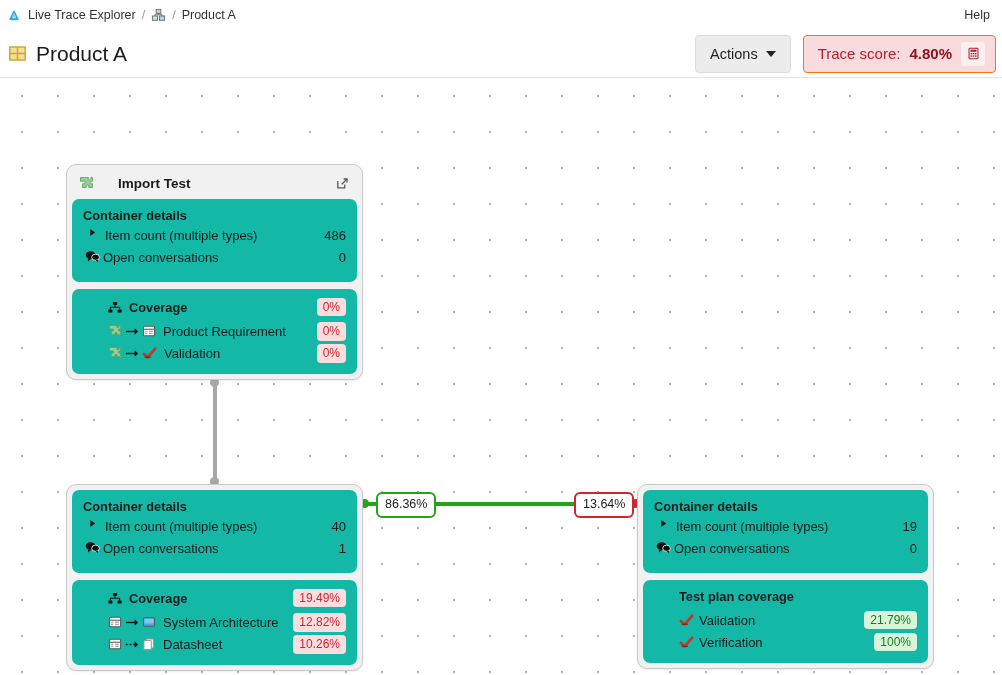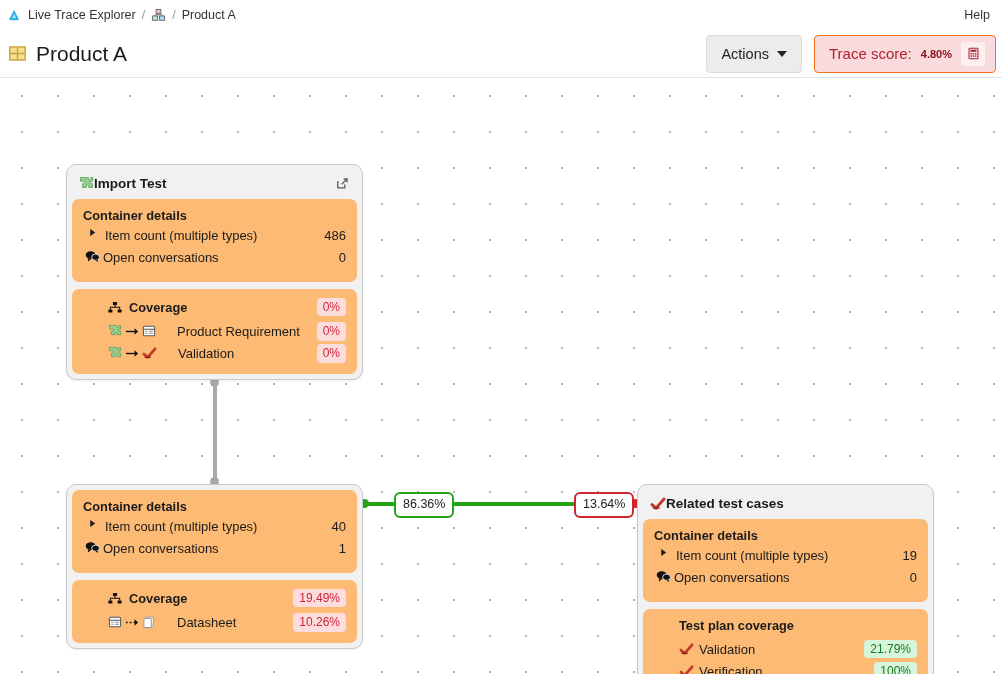--- a/index.html
+++ b/index.html
@@ -62,21 +62,21 @@
   .trace-score {
     background: #fadbdd;
     border: 1px solid #f97316;
     border-radius: 4px;
     height: 38px;
     padding: 0 10px 0 14px;
     display: flex; align-items: center; gap: 9px;
     cursor: pointer;
   }
   .ts-label { font-size: 15px; color: #b02030; }
-  .ts-value { font-size: 11px; font-weight: bold; color: #8e1220; }
+  .ts-value { font-size: 15px; font-weight: bold; color: #8e1220; }
   .ts-btn {
     width: 24px; height: 24px;
     background: #fceff0;
     border-radius: 3px;
     display: flex; align-items: center; justify-content: center;
     cursor: pointer;
   }
 
   
   .canvas {
@@ -95,30 +95,30 @@
     position: absolute;
     background: #f1f1f1;
     border: 1px solid #c9c9c9;
     border-radius: 10px;
     padding: 5px;
     box-shadow: 0 1px 2px rgba(0,0,0,.07);
   }
   .node-header {
     display: flex; align-items: center;
     padding: 6px 7px 8px 7px;
-    gap: 0;
+    gap: 24px;
   }
   .node-title {
     font-size: 13.5px; font-weight: bold; color: #1b1b1b;
     white-space: nowrap;
   }
   .ext-link { margin-left: auto; cursor: pointer; display: flex; }
 
   .panel {
-    background: #fdba74;
+    background: #14b8a6;
     border-radius: 7px;
     padding: 9px 11px 10px 11px;
     margin-bottom: 7px;
   }
   .panel:last-child { margin-bottom: 0; padding-left: 36px; }
   .panel-title {
     font-size: 12.8px; font-weight: bold; color: #1b1b1b;
     margin-bottom: 5px;
   }
   .panel-title-row {
@@ -132,21 +132,21 @@
     display: flex; align-items: flex-start;
     height: 22px;
     font-size: 13px; color: #1b1b1b;
   }
   .row .ricon { width: 18px; display:flex; align-items:center; justify-content:center; flex: 0 0 18px; }
   .row .rlabel { margin-left: 4px; white-space: nowrap; }
   .row .rvalue { margin-left: auto; font-size: 13px; color: #1b1b1b; }
 
   .cov-row { display: flex; align-items: center; height: 22px; font-size: 13px; }
   .cov-icons { display: flex; align-items: center; gap: 3px; }
-  .cov-label { margin-left: 21px; color: #1b1b1b; white-space: nowrap; }
+  .cov-label { margin-left: 7px; color: #1b1b1b; white-space: nowrap; }
   .cov-row .badge { margin-left: auto; }
 
   .badge {
     font-size: 12px;
     border-radius: 4px;
     padding: 2px 6px;
     line-height: 1.2;
     white-space: nowrap;
   }
   .badge.red   { background: #fbdddd; color: #cf2436; }
@@ -251,21 +251,21 @@
 
 <div class="canvas">
 
   <div class="edge-dot" style="left:210px; top:300px;"></div>
   <div class="edge-v" style="left:212.5px; top:304px; width:4px; height:98px;"></div>
   <div class="edge-dot" style="left:210px; top:399px;"></div>
 
   <div class="edge-endpoint" style="left:360px; top:421px; background:#23a515;"></div>
   <div class="edge-h" style="left:365px; top:423.5px; width:275px;"></div>
   <div class="edge-endpoint" style="left:631px; top:421px; background:#d1262f;"></div>
-  <div class="edge-badge green" style="left:394px; top:414px;">86.36%</div>
+  <div class="edge-badge green" style="left:376px; top:414px;">86.36%</div>
   <div class="edge-badge red" style="left:574px; top:414px;">13.64%</div>
 
   <div class="node" style="left:66px; top:86px; width:297px;">
     <div class="node-header">
       <span>
         <svg width="15" height="15" viewBox="0 0 16 16">
           <path d="M6 1.6h4v1.3a1.3 1.3 0 1 0 2.6 0V1.6h1.8v4h-1.3a1.3 1.3 0 1 0 0 2.6h1.3v4h-4v-1.3a1.3 1.3 0 1 0-2.6 0v1.3h-4v-4h1.3a1.3 1.3 0 1 0 0-2.6H1.6v-4h4z" fill="#94ce94" stroke="#5f9e5f" stroke-width="0.9"></path>
         </svg>
       </span>
       <span class="node-title">Import Test</span>
@@ -390,54 +390,64 @@
             <rect x="5.6" y="0.6" width="4.8" height="3.4" rx="0.6" fill="#111"></rect>
             <rect x="0.4" y="9.4" width="4.6" height="3.4" rx="0.6" fill="#111"></rect>
             <rect x="11" y="9.4" width="4.6" height="3.4" rx="0.6" fill="#111"></rect>
             <path d="M8 4 V6.6 M2.7 9.4 V6.6 H13.3 V9.4" stroke="#111" stroke-width="1.2" fill="none"></path>
           </svg>
         </span>
         <span class="panel-title">Coverage</span>
         <span class="badge red">19.49%</span>
       </div>
 
-
       <div class="cov-row">
         <span class="cov-icons">
           <svg width="14" height="14" viewBox="0 0 16 16">
             <rect x="1.6" y="2.6" width="12.8" height="10.8" rx="1.2" fill="#fff" stroke="#5a5a5a" stroke-width="1.2"></rect>
             <path d="M1.6 6 H14.4" stroke="#5a5a5a" stroke-width="1.2"></path>
             <path d="M3.6 8.3 H6.2 M3.6 10.6 H6.2 M8 8.3 H12.4 M8 10.6 H12.4" stroke="#8a8a8a" stroke-width="1.1"></path>
           </svg>
           <svg width="14" height="11" viewBox="0 0 16 12">
+            <path d="M1 6 H12" stroke="#111" stroke-width="1.6"></path>
+            <path d="M11 2.2 L15 6 L11 9.8 Z" fill="#111"></path>
+          </svg>
+          <svg width="14" height="14" viewBox="0 0 16 16">
+            <rect x="1.6" y="3.2" width="12.8" height="9.6" rx="1" fill="#4aa8e0" stroke="#5a5a5a" stroke-width="1.2"></rect>
+            <rect x="2.8" y="4.4" width="10.4" height="5.2" fill="#7fc9f0"></rect>
+          </svg>
+        </span>
+        <span class="cov-label">System Architecture</span>
+        <span class="badge red">12.82%</span>
+      </div>
+
+      <div class="cov-row">
+        <span class="cov-icons">
+          <svg width="14" height="14" viewBox="0 0 16 16">
+            <rect x="1.6" y="2.6" width="12.8" height="10.8" rx="1.2" fill="#fff" stroke="#5a5a5a" stroke-width="1.2"></rect>
+            <path d="M1.6 6 H14.4" stroke="#5a5a5a" stroke-width="1.2"></path>
+            <path d="M3.6 8.3 H6.2 M3.6 10.6 H6.2 M8 8.3 H12.4 M8 10.6 H12.4" stroke="#8a8a8a" stroke-width="1.1"></path>
+          </svg>
+          <svg width="14" height="11" viewBox="0 0 16 12">
             <path d="M1 6 H12" stroke="#111" stroke-width="1.6" stroke-dasharray="2 2.4"></path>
             <path d="M11 2.2 L15 6 L11 9.8 Z" fill="#111"></path>
           </svg>
           <svg width="14" height="14" viewBox="0 0 16 16">
             <rect x="4.6" y="2.2" width="8.4" height="10.4" rx="1" fill="#fff" stroke="#9a9a9a" stroke-width="1.2"></rect>
             <rect x="2.2" y="4" width="8.4" height="10.4" rx="1" fill="#fff" stroke="#9a9a9a" stroke-width="1.2"></rect>
           </svg>
         </span>
         <span class="cov-label">Datasheet</span>
         <span class="badge red">10.26%</span>
       </div>
 
     </div>
   </div>
 
   <div class="node" style="left:637px; top:406px; width:297px;">
-    <div class="node-header">
-      <span>
-        <svg width="16" height="15" viewBox="0 0 16 16">
-          <path d="M1.6 9.2 L5.8 13 L14.4 3.2" fill="none" stroke="#c0392b" stroke-width="3.1" stroke-linecap="round" stroke-linejoin="round"></path>
-          <path d="M2.4 12.8 H9.6" stroke="#8e1b12" stroke-width="1.4"></path>
-        </svg>
-      </span>
-      <span class="node-title">Related test cases</span>
-    </div>
 
     <div class="panel">
       <div class="panel-title">Container details</div>
       <div class="row">
         <span class="ricon">
           <svg width="9" height="9" viewBox="0 0 10 10">
               <path d="M2.5 1 L8 5 L2.5 9 Z" fill="#1b1b1b"></path>
             </svg>
         </span>
         <span class="rlabel">Item count (multiple types)</span>

